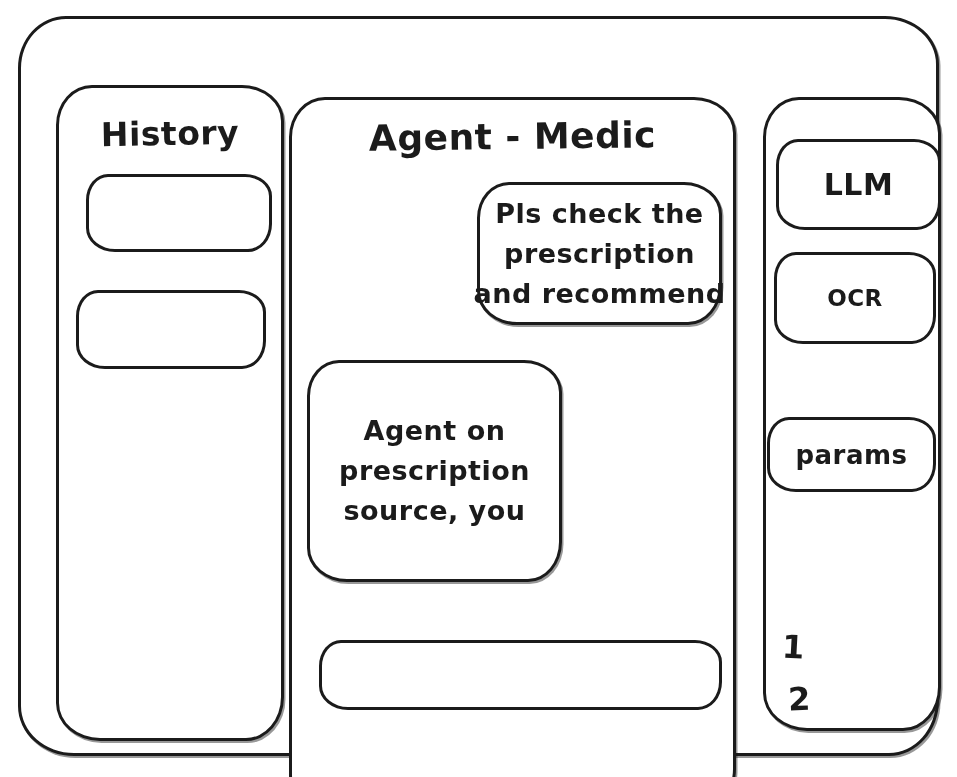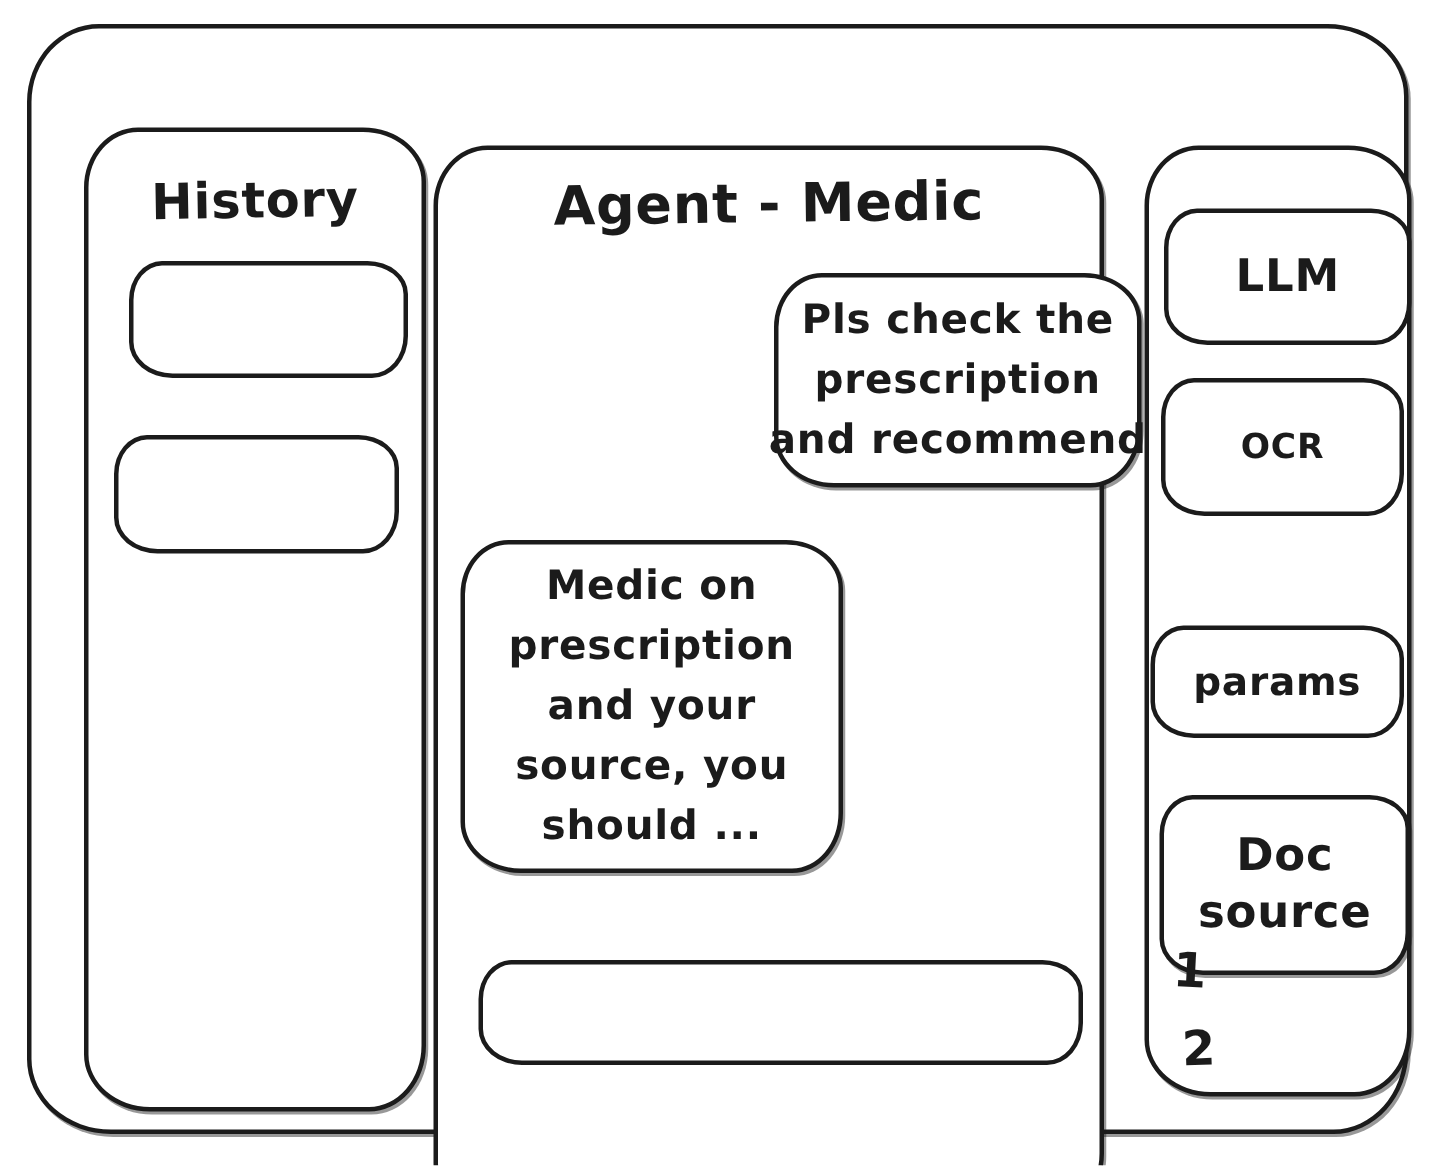--- a/index.html
+++ b/index.html
@@ -53,21 +53,21 @@
   }
   .history-item-1 { left: 27px; top: 86px;  width: 186px; height: 78px; }
   .history-item-2 { left: 17px; top: 202px; width: 190px; height: 79px; }
 
   
   .chat-panel { left: 268px; top: 78px; width: 447px; height: 716px; }
   .chat-title {
     position: absolute; left: 0; top: 16px; width: 100%;
     text-align: center; font-size: 36px; transform: rotate(-0.7deg);
   }
-  .user-bubble { left: 185px; top: 82px; width: 245px; height: 143px; margin-left: 39px; }
+  .user-bubble { left: 185px; top: 82px; width: 245px; height: 143px; }
   .assistant-bubble { left: 15px; top: 260px; width: 255px; height: 222px; }
   .bubble-line { font-size: 27px; line-height: 40px; white-space: nowrap; }
   .chat-input {
     left: 27px; top: 540px; width: 403px; height: 70px;
     font: 700 24px "DejaVu Sans", sans-serif;
     color: var(--stroke);
     padding: 0 20px;
     outline: none;
   }
 
@@ -99,46 +99,40 @@
     <div class="sk dbl r-panel chat-panel">
       <div class="hand chat-title">Agent - Medic</div>
 
       <div class="sk dbl r-bubble center-flex user-bubble">
         <div class="hand bubble-line">Pls check the</div>
         <div class="hand bubble-line">prescription</div>
         <div class="hand bubble-line">and recommend</div>
       </div>
 
       <div class="sk dbl r-bubble center-flex assistant-bubble">
-        <div class="hand bubble-line">Medic on</div>
+        <div class="hand bubble-line">Agent on</div>
         <div class="hand bubble-line">prescription</div>
-        <div class="hand bubble-line">and your</div>
         <div class="hand bubble-line">source, you</div>
-        <div class="hand bubble-line">should ...</div>
       </div>
 
       <input class="sk r-item chat-input" type="text" placeholder="" style="">
     </div>
 
     <div class="sk dbl r-panel tools-panel">
       <div class="sk r-item center-flex hand tool-button llm-button">
         <span>LLM</span>
       </div>
 
       <div class="sk r-item center-flex hand tool-button ocr-button">
         <span>OCR</span>
       </div>
 
       <div class="sk r-item center-flex hand tool-button params-button">
         <span>params</span>
       </div>
 
-      <div class="sk dbl r-item center-flex hand tool-button doc-source-button">
-        <div class="bubble-line">Doc</div>
-        <div class="bubble-line">source</div>
-      </div>
 
       <div class="hand doc-item doc-item-1">1</div>
       <div class="hand doc-item doc-item-2">2</div>
     </div>
 
   </div>
 </div>
 
 </body></html>

